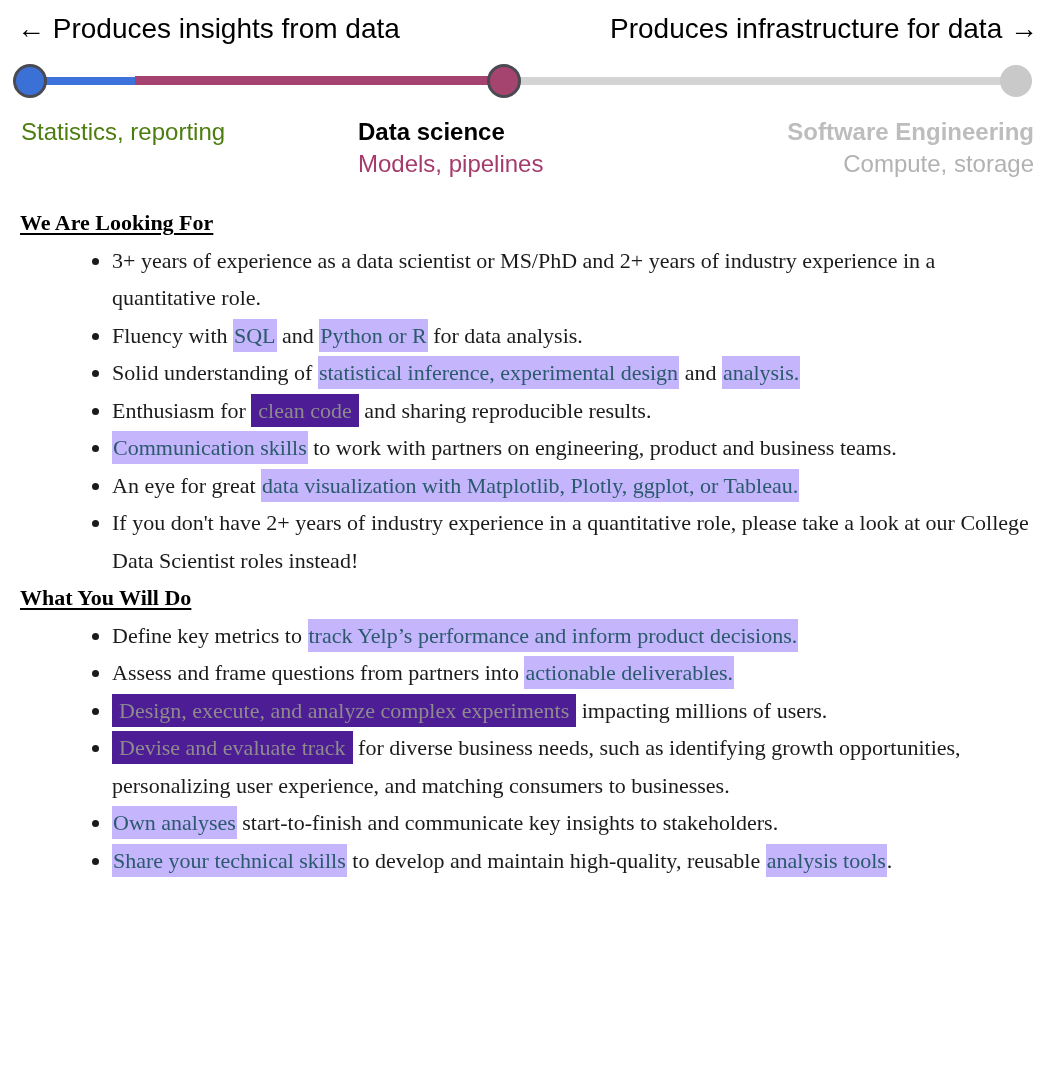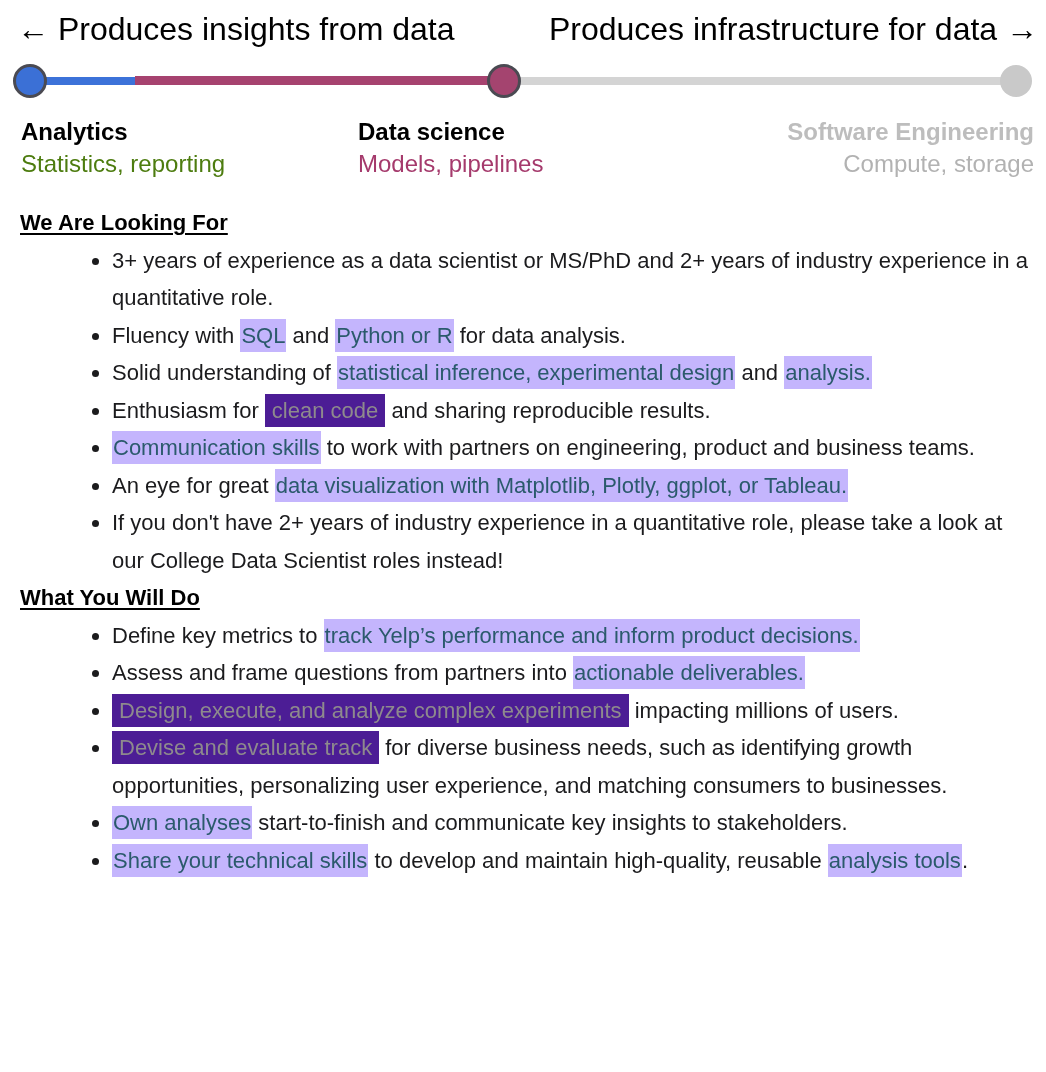--- a/index.html
+++ b/index.html
@@ -10,21 +10,21 @@
     font-family: "Liberation Sans", sans-serif;
     color: #1c1c1e;
     overflow: hidden;
   }
   .page { width: 1046px; height: 1072px; padding-top: 14px; }
 
   
   .top-labels {
     display: flex; justify-content: space-between;
     padding: 0 8px 0 17px;
-    font-size: 32px; line-height: 30px; color: #000;
+    font-size: 28px; line-height: 30px; color: #000;
   }
 
   
   .slider { position: relative; height: 34px; margin-top: 20px; }
   .seg { position: absolute; }
   .seg-analytics { left: 30px;  width: 105px; height: 8px; top: 13px; background: #3C72D9; }
   .seg-datasci   { left: 135px; width: 370px; height: 9px; top: 12px; background: #A6426F; }
   .seg-software  { left: 505px; width: 512px; height: 8px; top: 13px; background: #D4D4D4; }
   .dot { position: absolute; border-radius: 50%; }
   .dot-analytics { left: 13px;   top: 0;   width: 34px; height: 34px; background: #3B70D6; border: 3px solid #4A4A52; }
@@ -43,20 +43,21 @@
   .stop-software-label { right: 12px; text-align: right; }
   .stop-software-label .title { color: #BDBDBD; }
   .stop-software-label .subtitle { color: #B2B2B2; }
 
   
   .job {
     margin-top: 22px;
     padding: 0 10px 0 20px;
     font-size: 22px; line-height: 37.5px;
     color: #1b1b1d;
+    font-family: Liberation Serif, serif;
   }
   .job h3 {
     margin: 0; font-size: 22px; font-weight: bold; color: #000;
     text-decoration: underline;
     text-decoration-thickness: 2px;
     text-underline-offset: 3px;
   }
   .job ul { margin: 0; padding-left: 92px; list-style: disc; }
   .job li { padding: 0; }
   .hl-blue { background: #c4b5fd; color: #2B5A6C; padding: 4px 1px; }
@@ -76,21 +77,20 @@
     <div class="seg seg-analytics"></div>
     <div class="seg seg-datasci"></div>
     <div class="seg seg-software"></div>
     <div class="dot dot-analytics"></div>
     <div class="dot dot-datasci"></div>
     <div class="dot dot-software"></div>
   </div>
 
   <div class="stop-labels">
     <div class="stop stop-analytics-label">
-      <div class="title">Analytics</div>
       <div class="subtitle">Statistics, reporting</div>
     </div>
     <div class="stop stop-datasci-label">
       <div class="title">Data science</div>
       <div class="subtitle">Models, pipelines</div>
     </div>
     <div class="stop stop-software-label">
       <div class="title">Software Engineering</div>
       <div class="subtitle">Compute, storage</div>
     </div>

